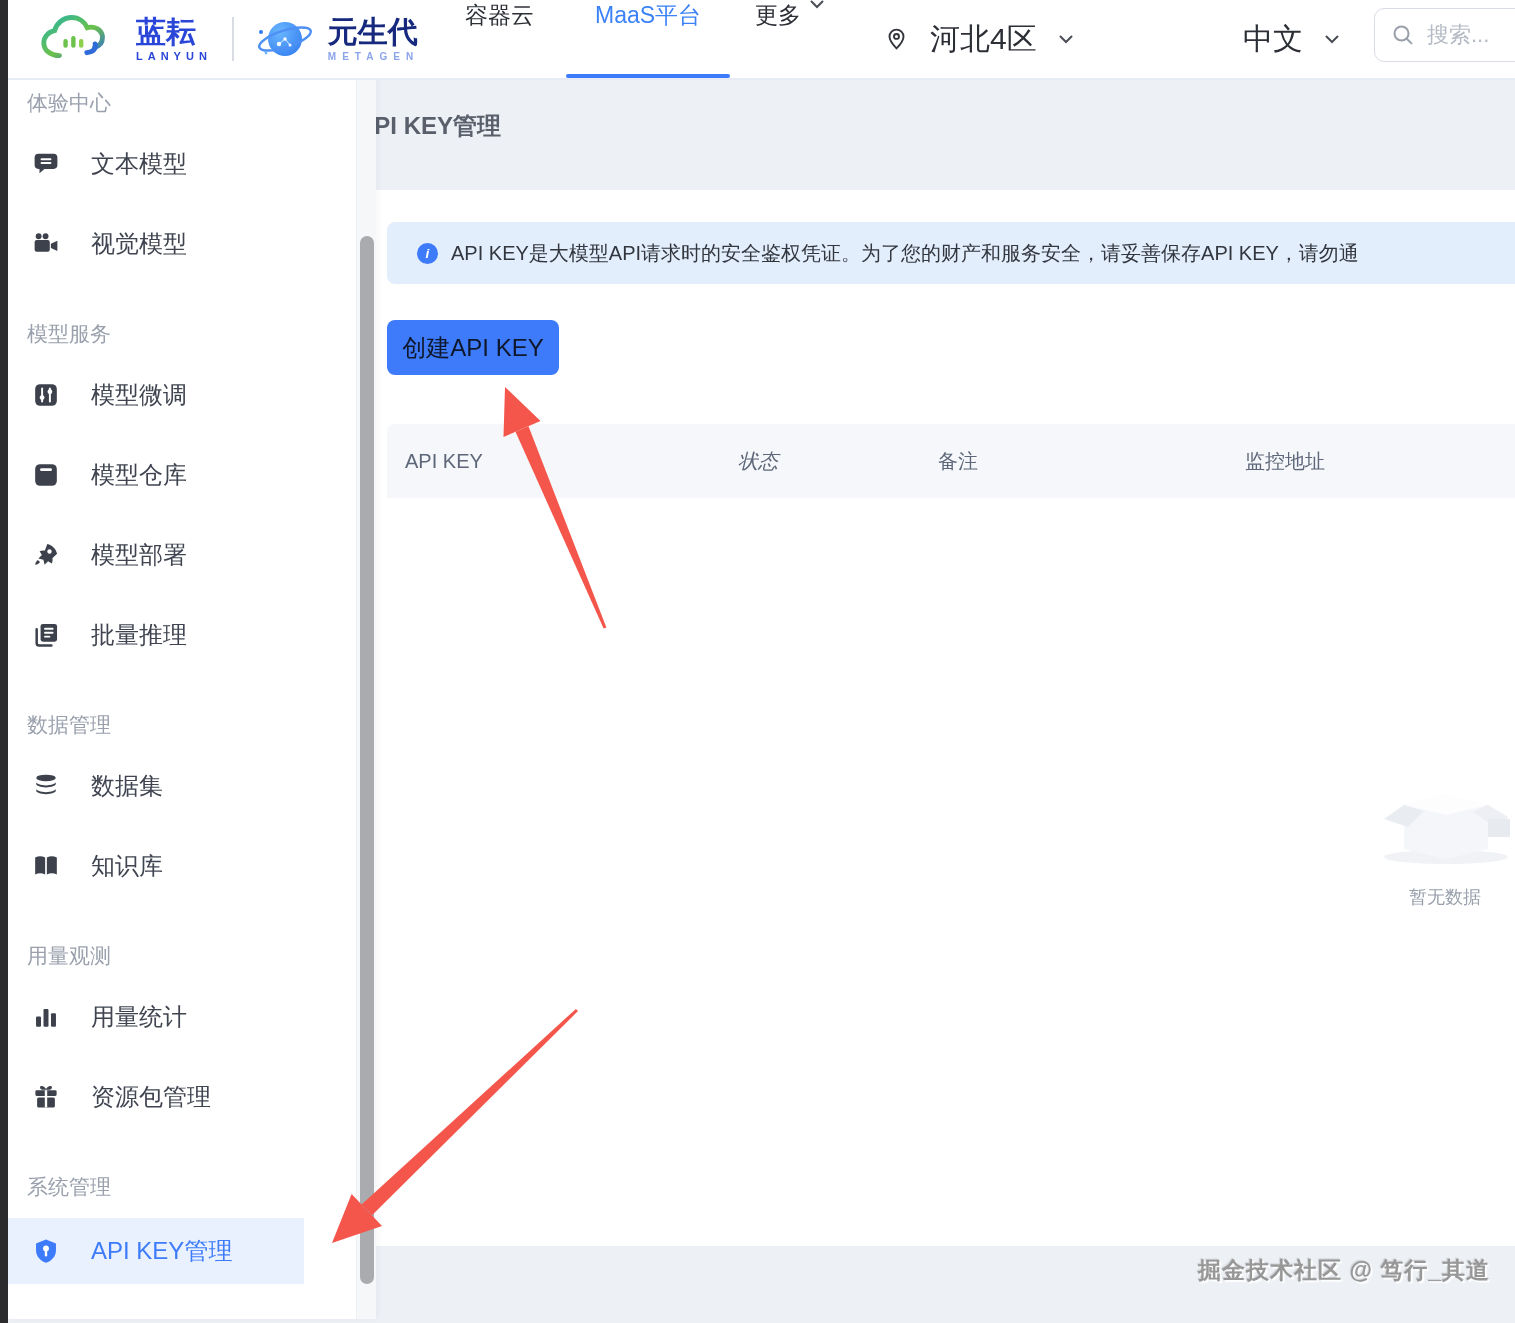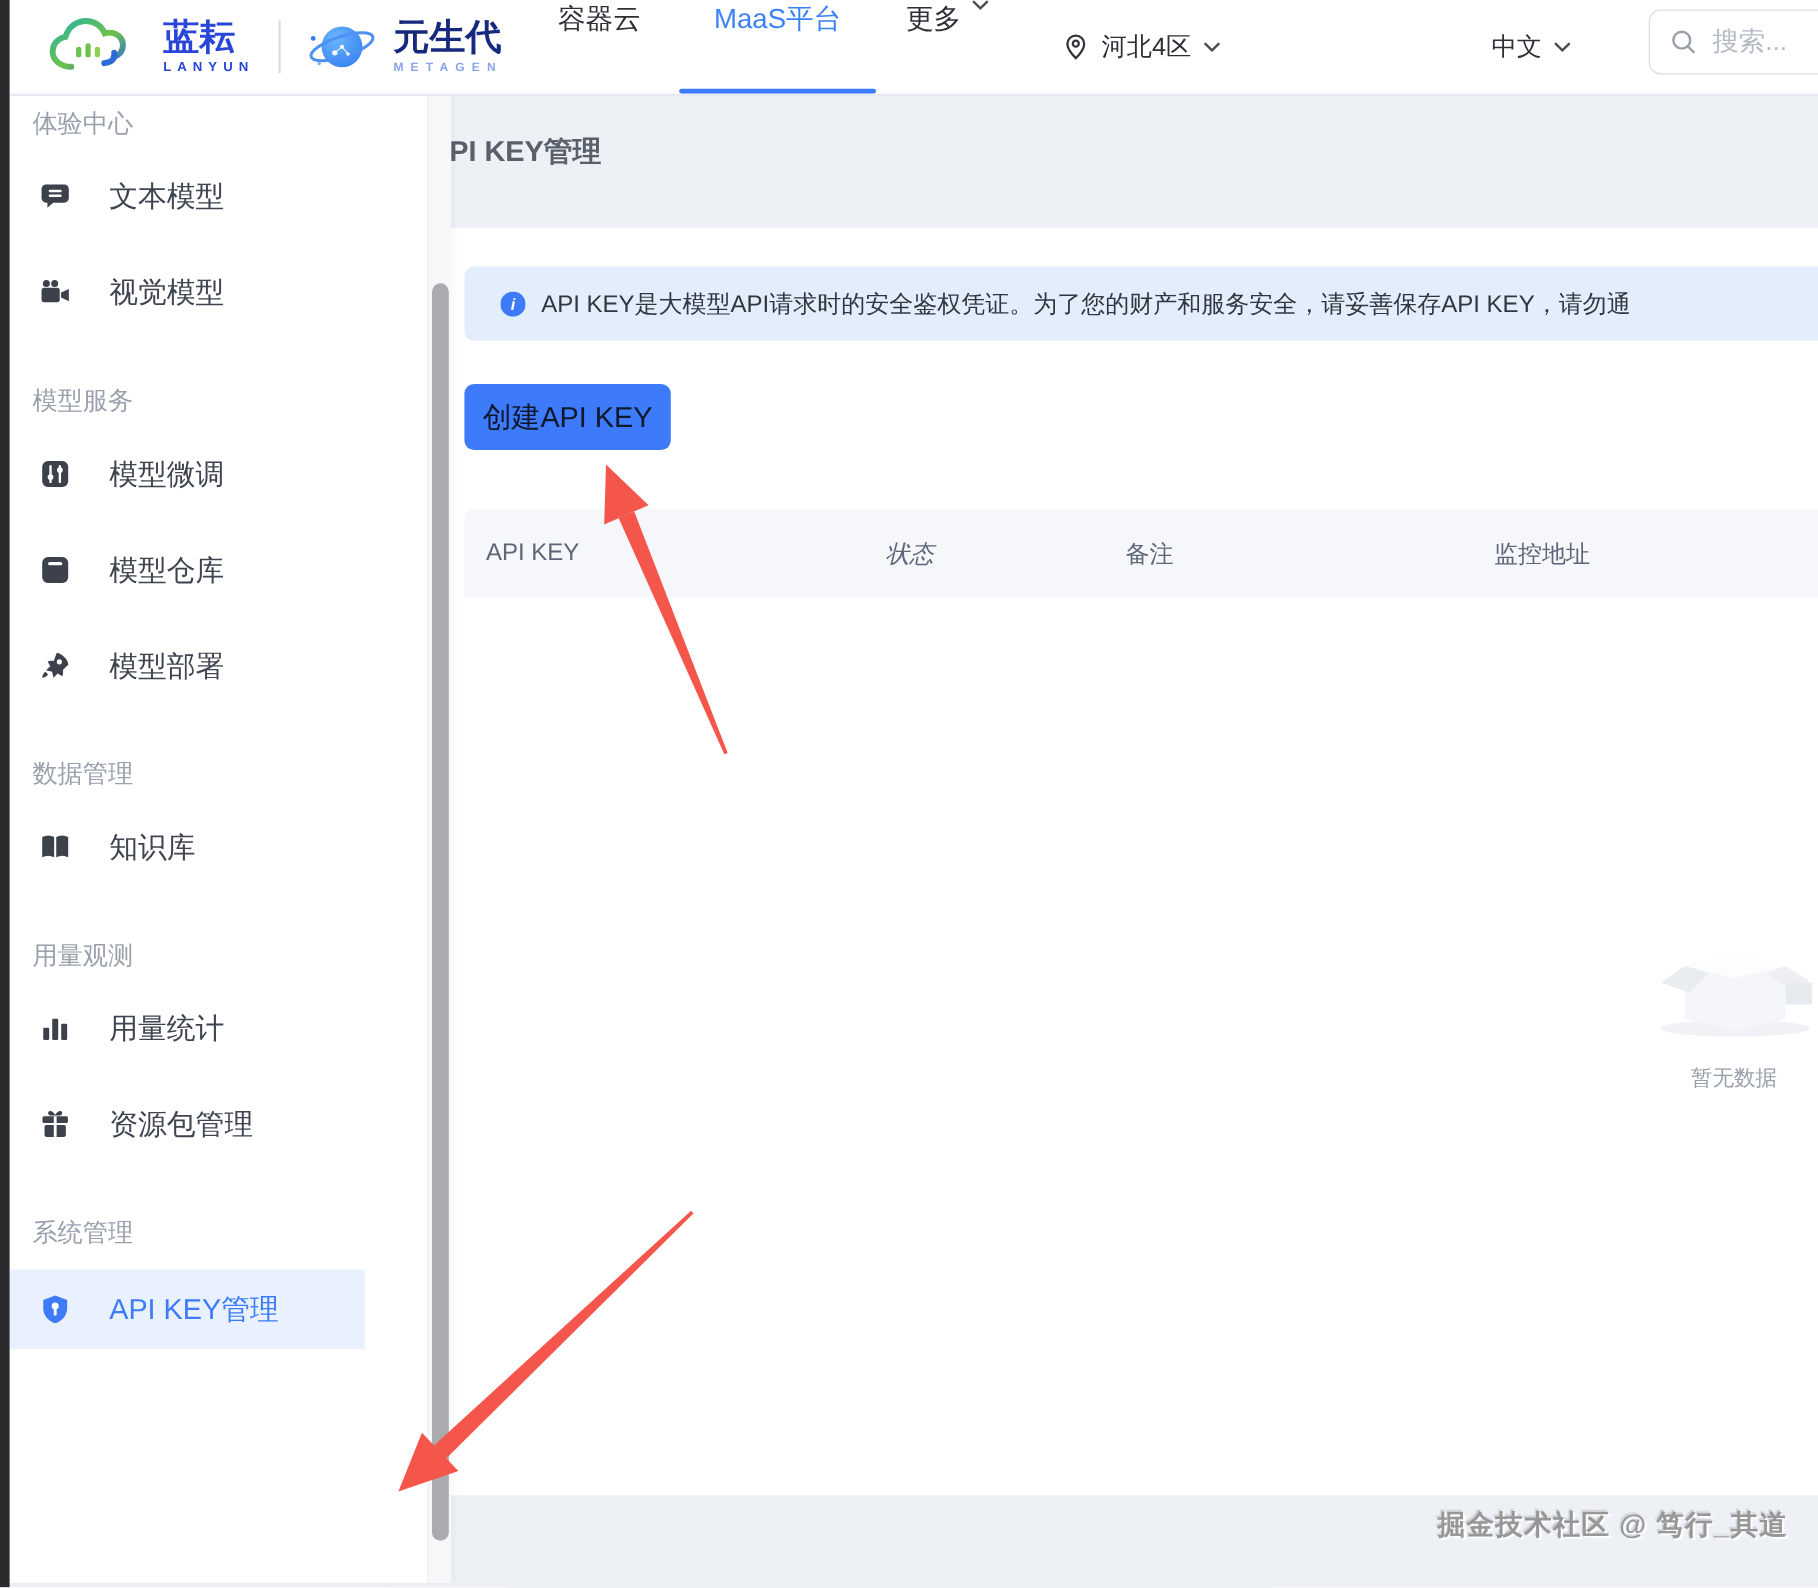--- a/index.html
+++ b/index.html
@@ -11,21 +11,21 @@
   .topbar{position:absolute;left:8px;top:0;width:1507px;height:80px;background:#fff;border-bottom:2px solid #e6ebf5;z-index:30;padding-left:46px;}
   .brand{position:absolute;left:28px;top:0;height:78px;display:flex;align-items:center;gap:14px;}
   .brand-cn{font-size:30px;font-weight:bold;color:#2946d8;line-height:30px;}
   .brand-en{font-size:11px;font-weight:bold;color:#2946d8;letter-spacing:5px;margin-top:3px;}
   .brand2-cn{font-size:30px;font-weight:bold;color:#16297e;line-height:30px;}
   .brand2-en{font-size:10px;font-weight:bold;color:#8aa4ea;letter-spacing:6px;margin-top:4px;}
   .brand-divider{width:2px;height:44px;background:#d9dce3;margin:0 6px;}
   .tab{position:absolute;top:0;height:78px;display:flex;align-items:flex-start;gap:9px;font-size:23px;color:#2c2f36;cursor:pointer;}
   .tab.active{color:#3b82f6;}
   .tab.active .underline{position:absolute;bottom:0;left:50%;transform:translateX(-50%);width:164px;height:4px;background:#3d7bfa;border-radius:2px;}
-  .nav-right-item{position:absolute;top:0;height:78px;display:flex;align-items:center;gap:10px;font-size:21px;color:#2c2f36;cursor:pointer;}
+  .nav-right-item{position:absolute;top:0;height:78px;display:flex;align-items:center;gap:22px;font-size:30px;color:#2c2f36;cursor:pointer;}
   .searchbox{position:absolute;left:1366px;top:8px;width:230px;height:54px;border:1px solid #d8dce4;border-radius:10px;background:#fff;display:flex;align-items:center;gap:10px;padding-left:16px;}
   .searchbox input{border:none;outline:none;font-size:22px;color:#333;width:150px;background:transparent;}
   .searchbox input::placeholder{color:#b4bac4;}
 
   
   .sidebar{position:absolute;left:8px;top:76px;width:368px;height:1243px;background:#fff;overflow:hidden;z-index:20;box-shadow:2px 0 6px rgba(30,40,70,.04);}
   .side-header{margin-top:29px;height:42px;display:flex;align-items:center;padding-left:19px;font-size:21px;color:#9aa1ad;}
   .side-header:first-child{margin-top:6px;}
   .side-item{height:80px;display:flex;align-items:center;gap:32px;padding-left:25px;font-size:24px;color:#3f4450;cursor:pointer;}
   .side-item .side-icon{width:26px;height:26px;display:inline-flex;align-items:center;justify-content:center;flex:0 0 26px;}
@@ -183,21 +183,43 @@
         <div class="side-item">
           <span class="side-icon">
             <svg width="26" height="26" viewBox="0 0 24 24">
               <path d="M13.2 1.8c4.4.9 8.1 4.6 9 9l-4.3 4.3c.4 1.6.2 3.1-.5 4.8l-3.5-2.1-3.2 3.2-1.1-4.6-4.6-1.1 3.2-3.2-2.1-3.5c1.7-.7 3.2-.9 4.8-.5z" fill="#3c414c"></path>
               <circle cx="15.2" cy="8.8" r="2" fill="#fff"></circle>
               <path d="M4.5 16.5c-1.5 1-2.3 2.5-2.5 4.5 2-.2 3.5-1 4.5-2.5" fill="#3c414c"></path>
             </svg>
           </span>
           <span class="side-label">模型部署</span>
         </div>
+        <div class="side-item">
+          <span class="side-icon">
+            <svg width="26" height="26" viewBox="0 0 24 24">
+              <rect x="7" y="1.8" width="15.2" height="16.4" rx="2.2" fill="#3c414c"></rect>
+              <rect x="10.2" y="5.4" width="8.8" height="1.8" rx=".9" fill="#fff"></rect>
+              <rect x="10.2" y="9" width="8.8" height="1.8" rx=".9" fill="#fff"></rect>
+              <rect x="10.2" y="12.6" width="5.8" height="1.8" rx=".9" fill="#fff"></rect>
+              <path d="M3.4 6.6v12.8a2.4 2.4 0 002.4 2.4H17" fill="none" stroke="#3c414c" stroke-width="2.3" stroke-linecap="round"></path>
+            </svg>
+          </span>
+          <span class="side-label">批量推理</span>
+        </div>
         <div class="side-header">数据管理</div>
+        <div class="side-item">
+          <span class="side-icon">
+            <svg width="26" height="26" viewBox="0 0 24 24">
+              <ellipse cx="12" cy="4.6" rx="9" ry="3.1" fill="#3c414c"></ellipse>
+              <path d="M3 8.4c0 1.7 4 3.1 9 3.1s9-1.4 9-3.1v1.8c0 1.7-4 3.1-9 3.1s-9-1.4-9-3.1z" fill="#3c414c"></path>
+              <path d="M3 14.6c0 1.7 4 3.1 9 3.1s9-1.4 9-3.1v1.8c0 1.7-4 3.1-9 3.1s-9-1.4-9-3.1z" fill="#3c414c"></path>
+            </svg>
+          </span>
+          <span class="side-label">数据集</span>
+        </div>
         <div class="side-item">
           <span class="side-icon">
             <svg width="26" height="26" viewBox="0 0 24 24">
               <path d="M2 4.2c3-1.6 6.2-1.6 9.2 0v15.6c-3-1.6-6.2-1.6-9.2 0z" fill="#3c414c"></path>
               <path d="M12.8 4.2c3-1.6 6.2-1.6 9.2 0v15.6c-3-1.6-6.2-1.6-9.2 0z" fill="#3c414c"></path>
             </svg>
           </span>
           <span class="side-label">知识库</span>
         </div>
         <div class="side-header">用量观测</div>

